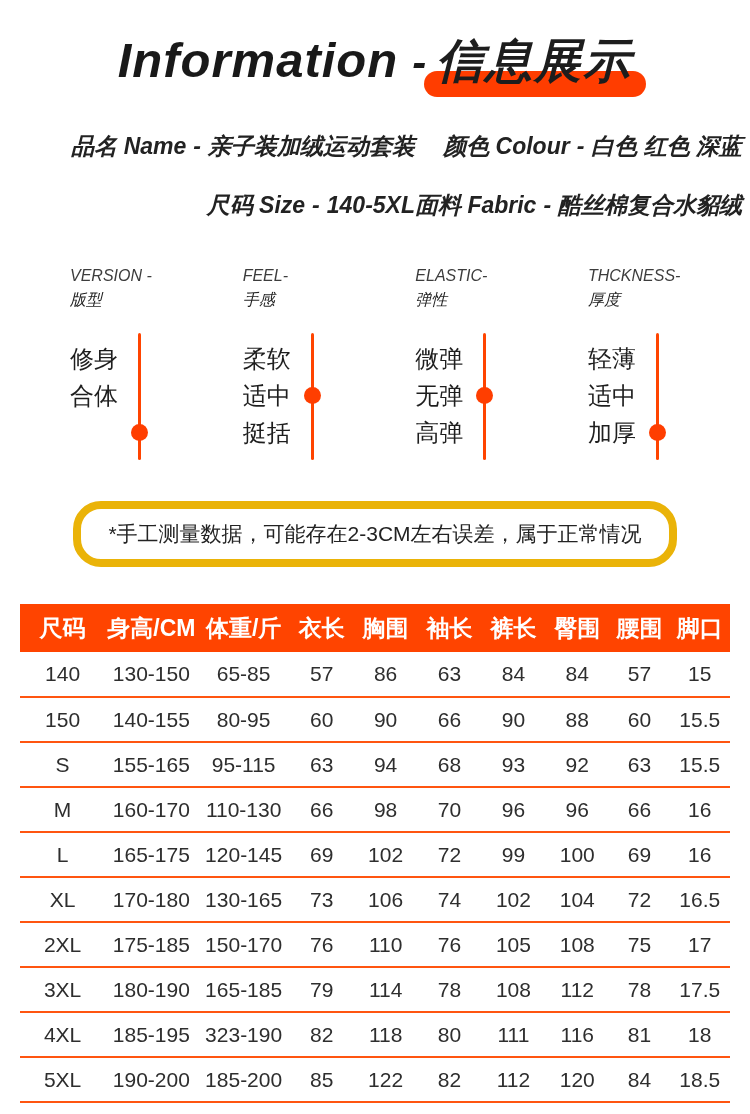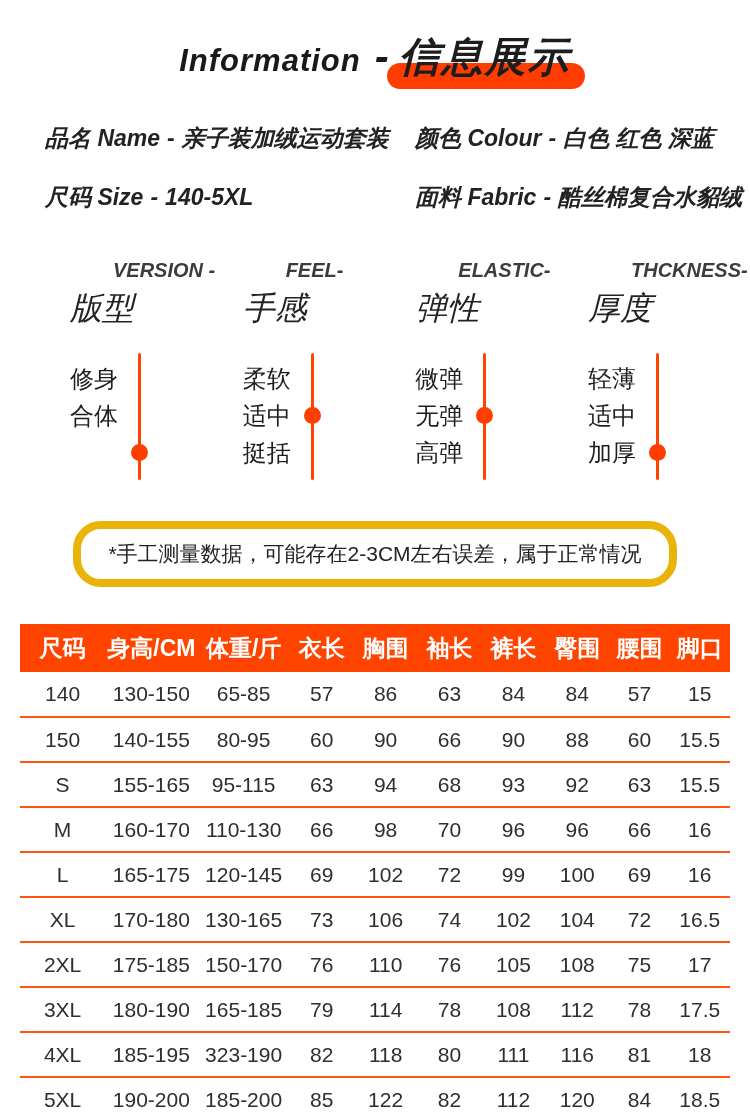--- a/index.html
+++ b/index.html
@@ -9,46 +9,46 @@
     background:#ffffff; overflow:hidden;
     font-family:"Liberation Sans","DejaVu Sans",sans-serif;
     color:#1c1c1c;
   }
 
   
   .title-row {
     display:flex; justify-content:center; align-items:baseline;
     padding-top:30px; font-style:italic; white-space:nowrap;
   }
-  .t-en { font-size:31px; font-weight:800; color:#191919; letter-spacing:1px; }
+  .t-en { font-size:49px; font-weight:800; color:#191919; letter-spacing:1px; }
   .t-dash { font-size:42px; font-weight:800; color:#191919; margin:0 10px 0 14px; }
-  .t-cn { position:relative; font-size:41px; font-weight:600; color:#1d1d1d; }
+  .t-cn { position:relative; font-size:47px; font-weight:600; color:#1d1d1d; }
   .t-hl {
     position:absolute; left:-12px; right:-14px; bottom:-4px; height:26px;
     background:#ff3d00; border-radius:14px;
   }
   .t-cn-text { position:relative; z-index:1; letter-spacing:2px; }
 
   
   .info {
     display:grid; grid-template-columns:370px 1fr;
     padding:38px 30px 0 45px; row-gap:28px;
     font-style:italic; font-size:23px; font-weight:600; color:#222;
   }
-  .info-item { white-space:nowrap; }
+  .info-item { white-space:nowrap;text-align:right; }
   .info-sep { margin:0 7px; }
 
   
   .attrs {
     display:flex; justify-content:space-between;
     padding:46px 66px 0 70px;
   }
   .attr-col { width:96px; }
-  .attr-en { font-style:italic; font-size:20px; font-weight:700; color:#3c3c3c; white-space:nowrap;margin-left:43px; }
-  .attr-cn { font-style:italic; font-size:32px; font-weight:500; color:#232323; margin-top:5px; }
+  .attr-en { font-style:italic; font-size:16px; font-weight:400; color:#3c3c3c; white-space:nowrap; }
+  .attr-cn { font-style:italic; font-size:16px; font-weight:500; color:#232323; margin-top:5px; }
   .attr-opts { position:relative; margin-top:29px; height:111px; }
   .opt { height:37px; line-height:37px; font-size:24px; color:#1e1e1e; }
   .rail {
     position:absolute; top:-7px; bottom:-9px; left:68px; width:3px;
     background:#ff4400; border-radius:2px;
   }
   .dot {
     position:absolute; left:61px; width:17px; height:17px;
     border-radius:50%; background:#ff3e00;
   }

